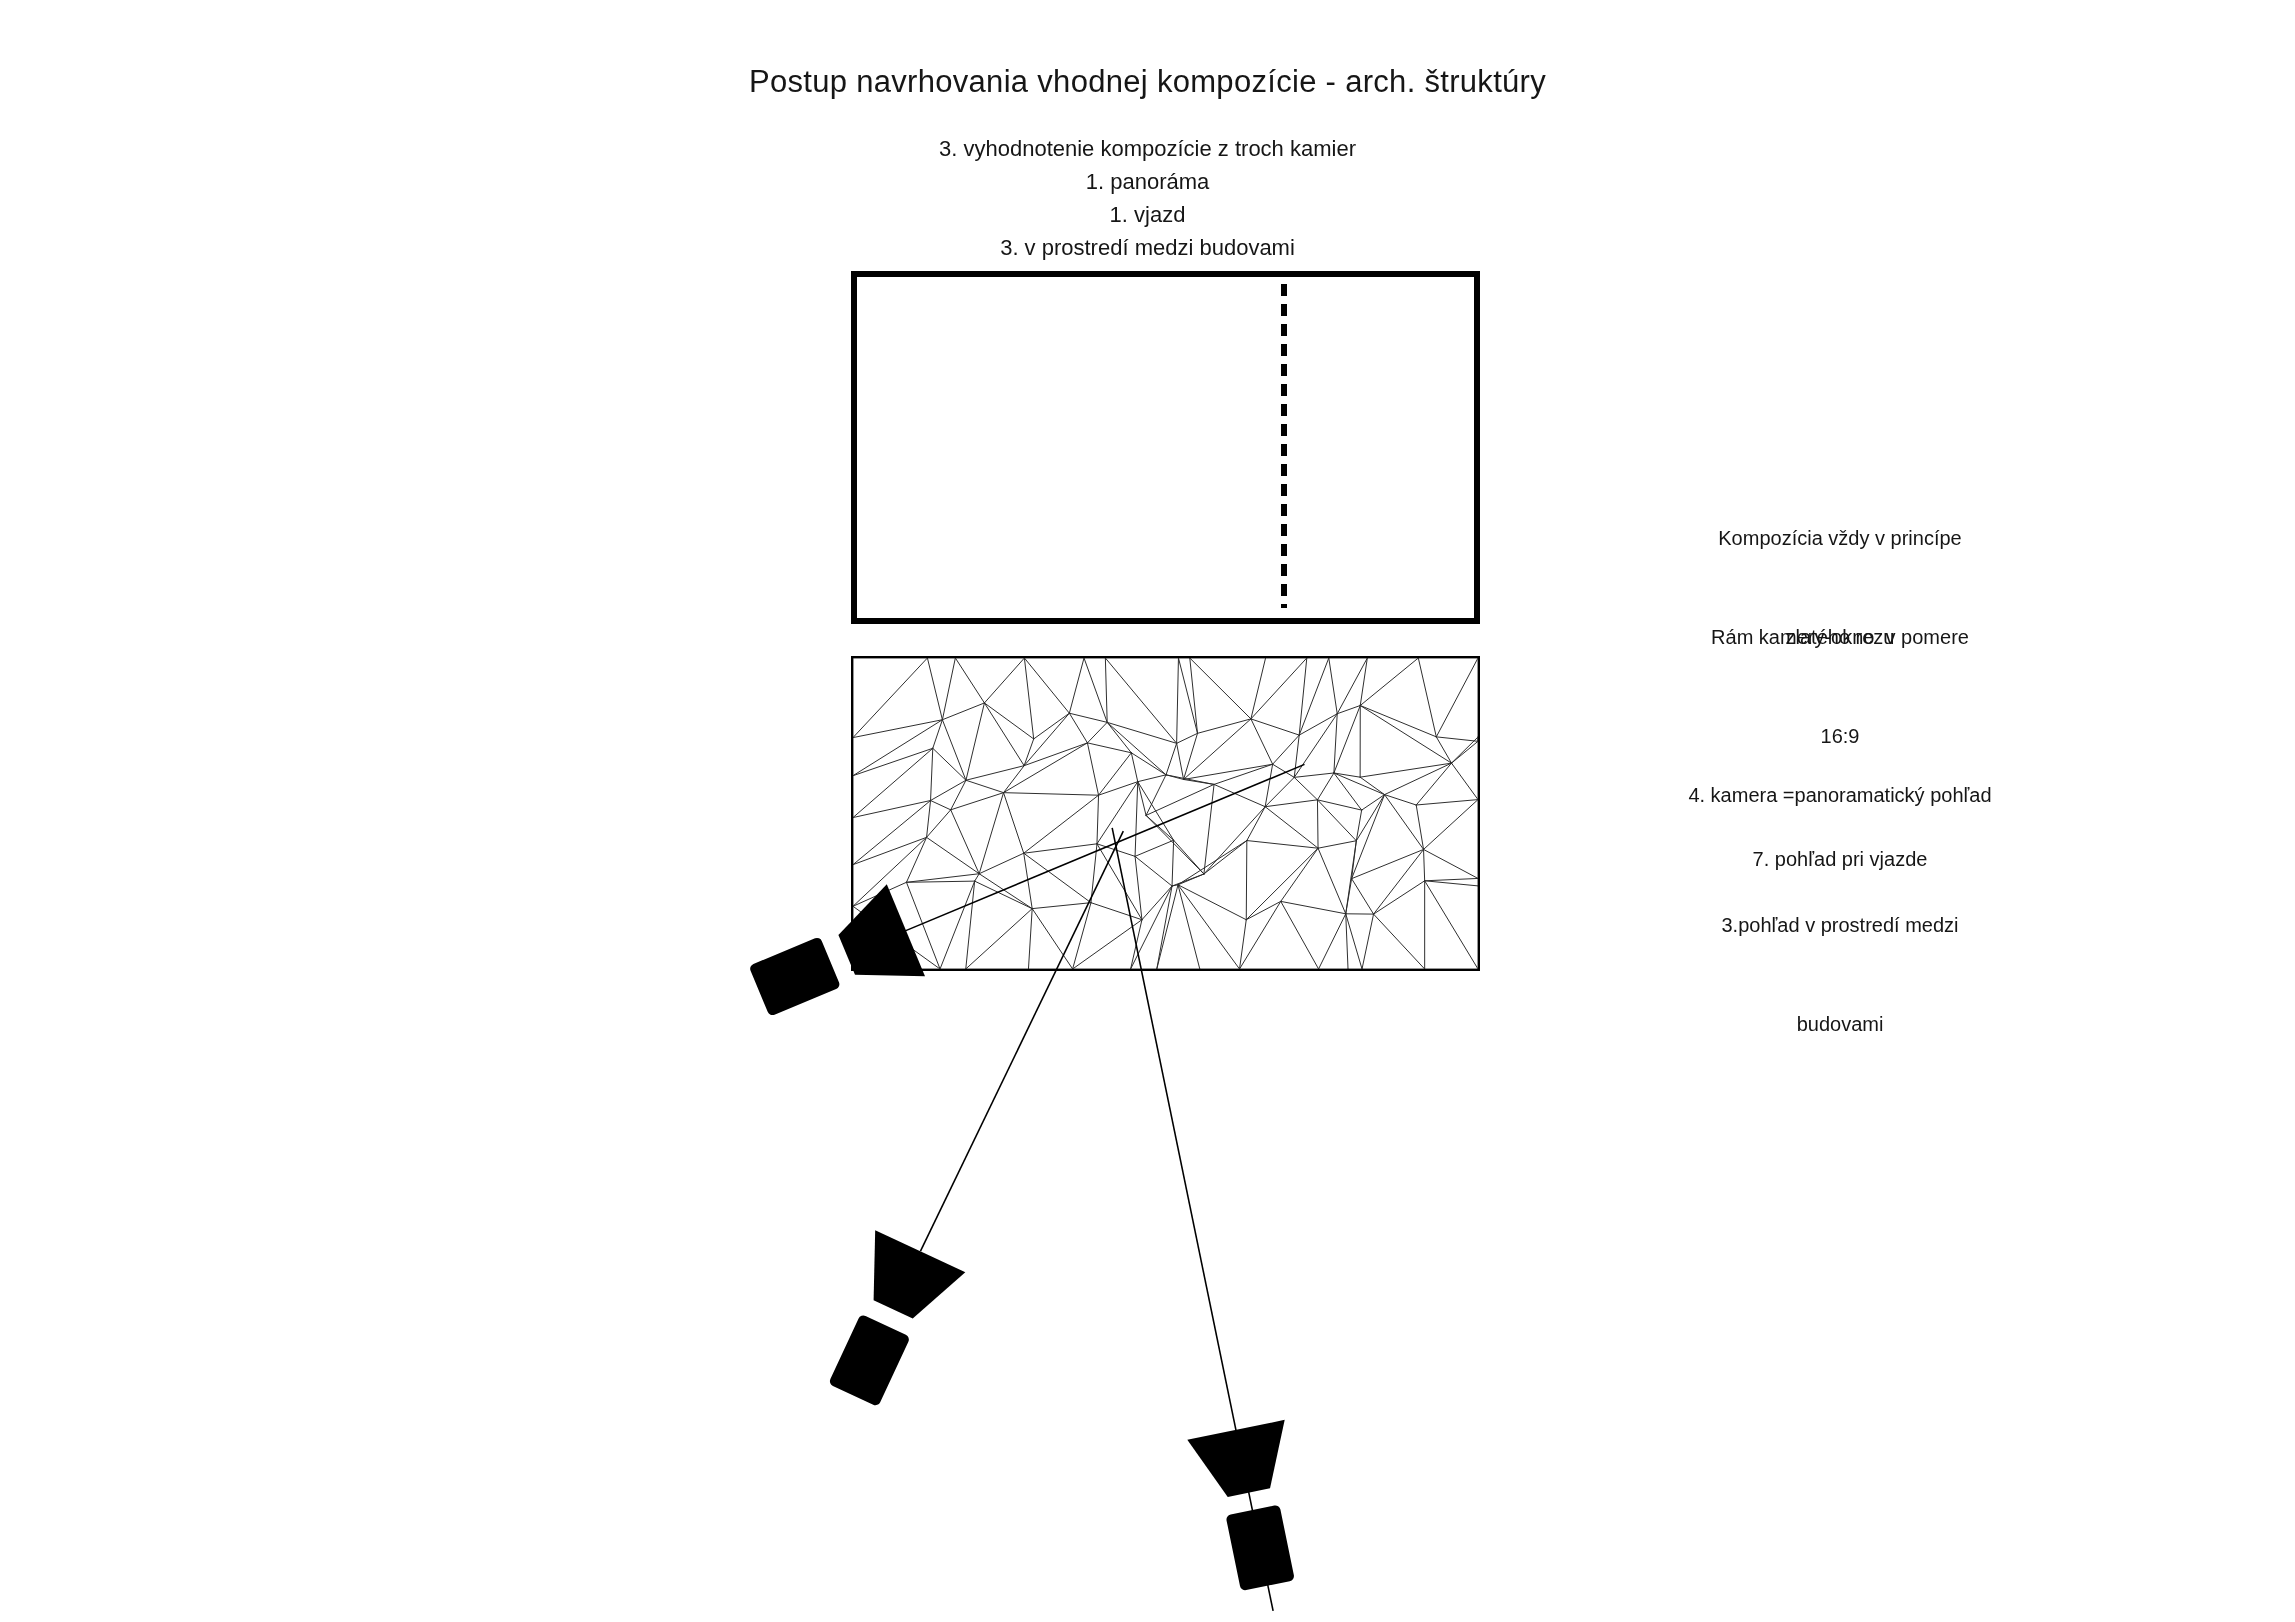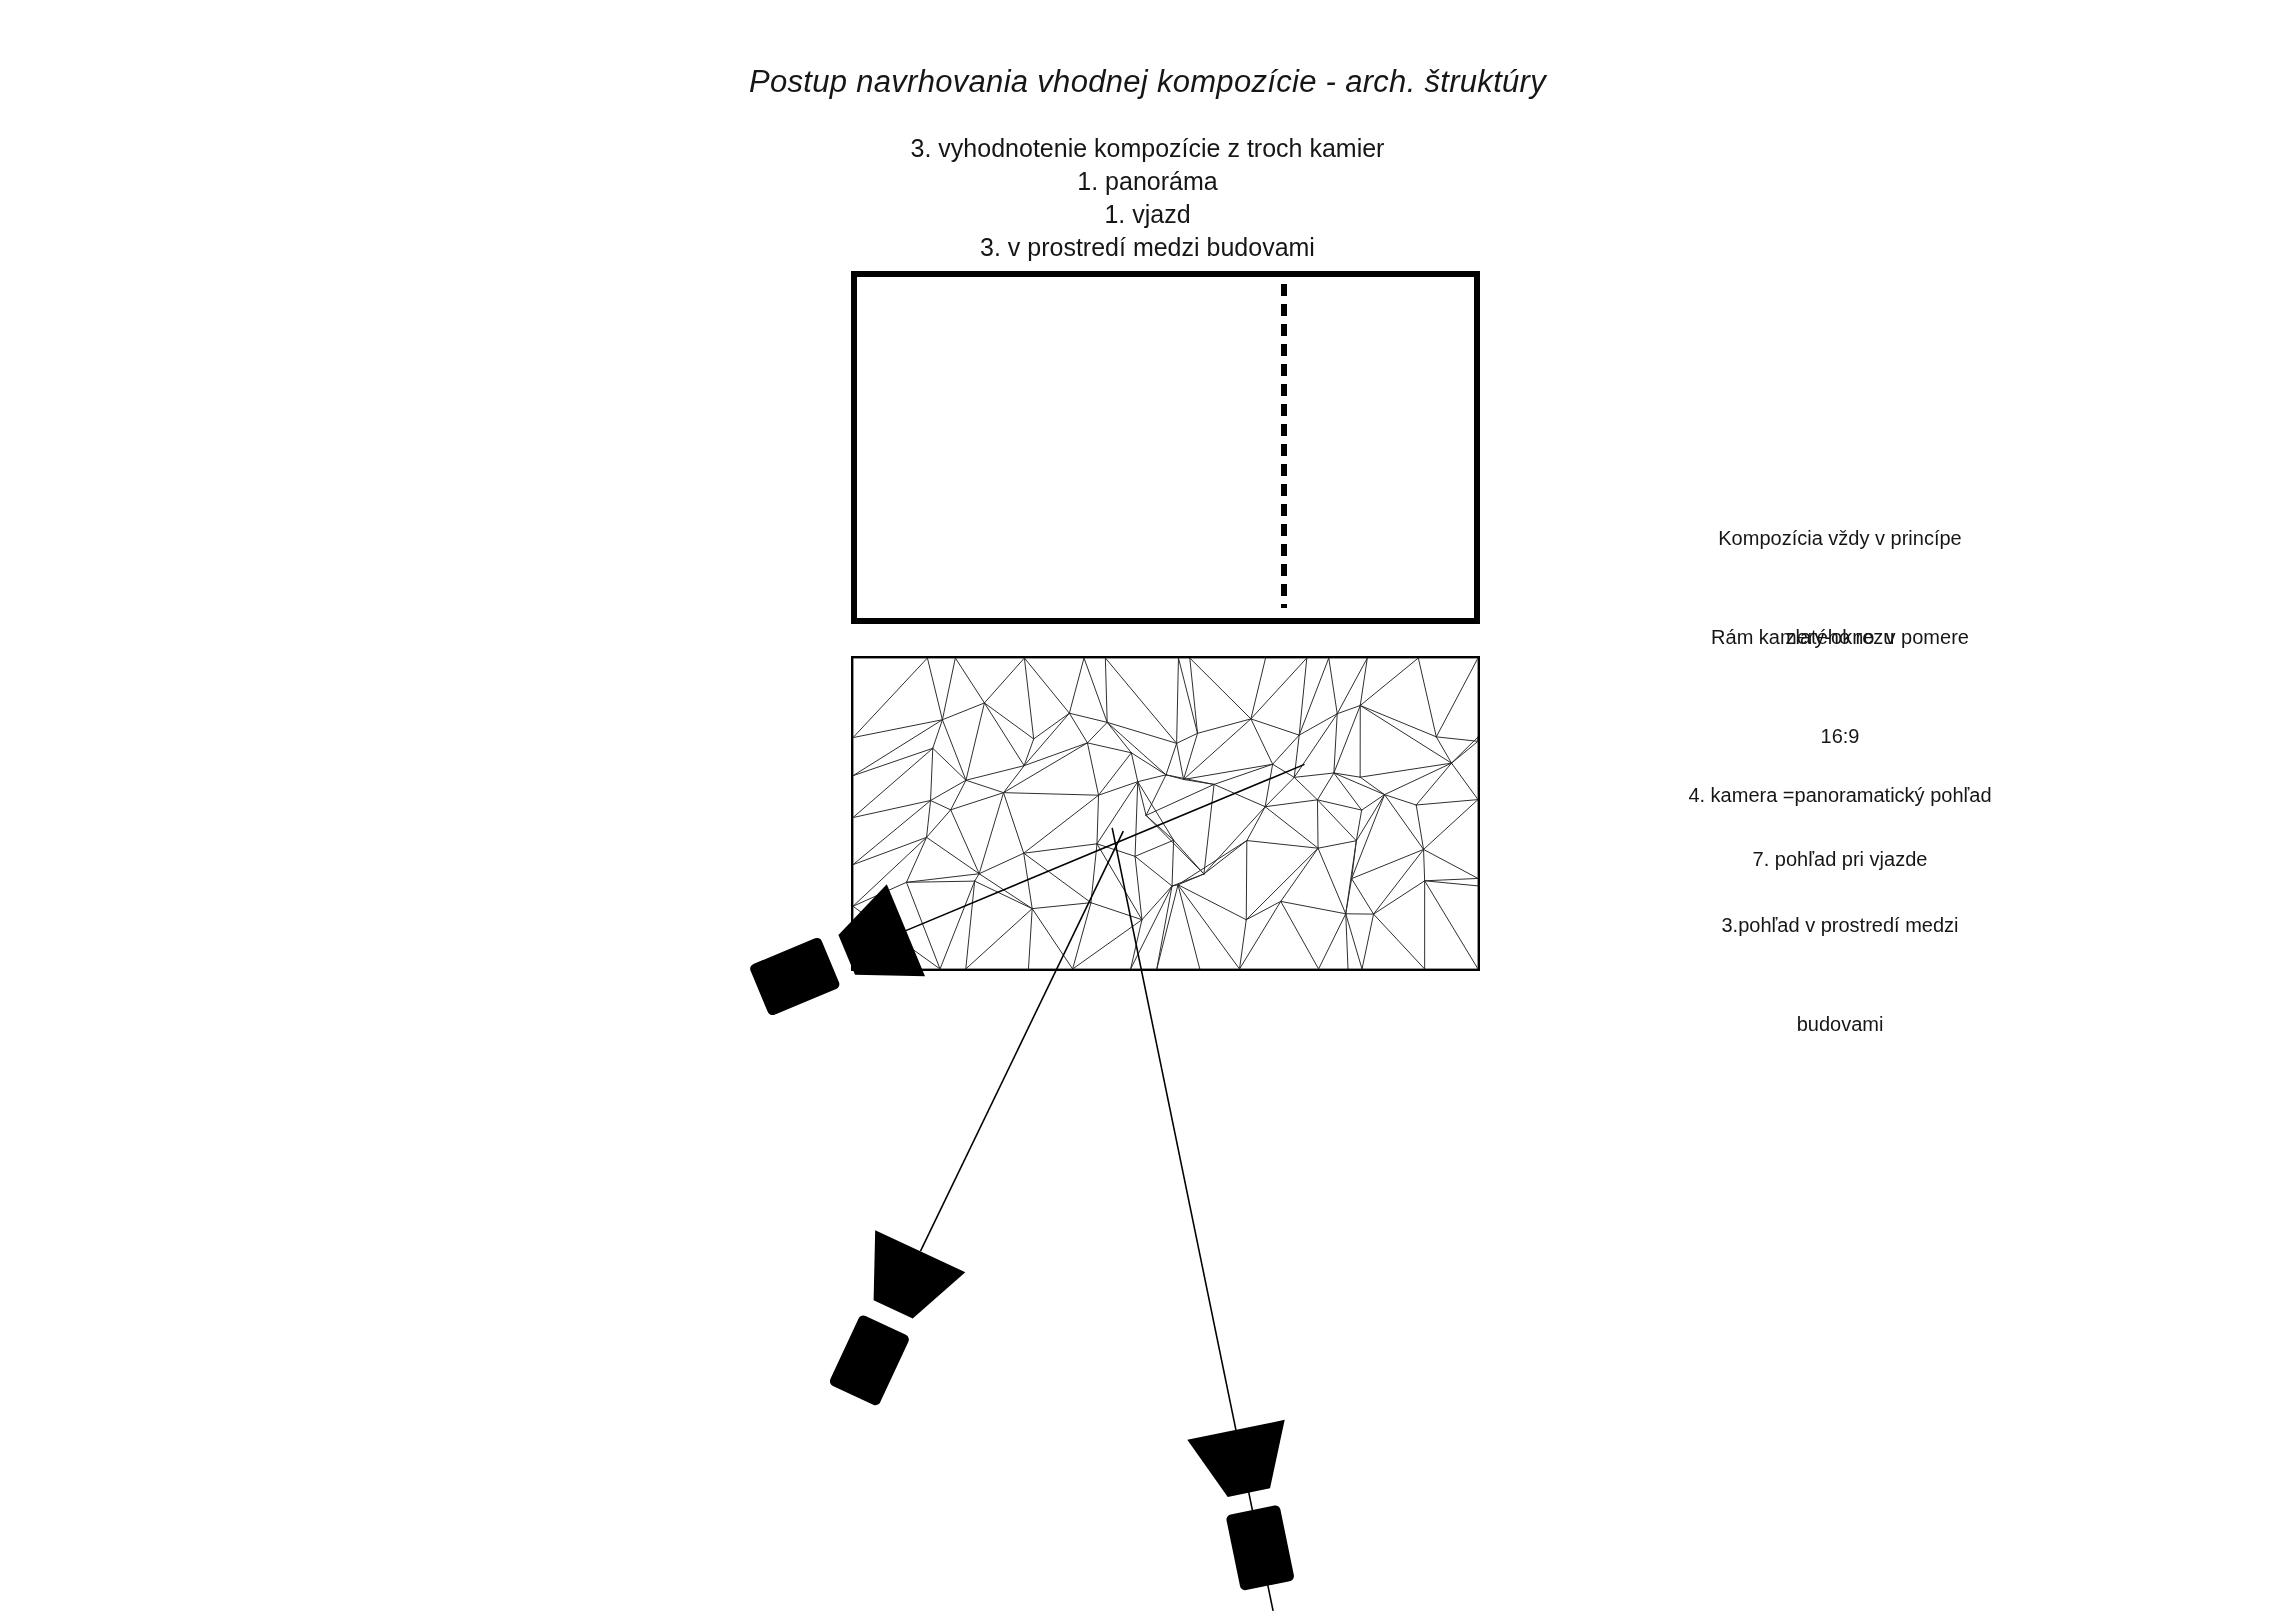--- a/index.html
+++ b/index.html
@@ -2,25 +2,25 @@
 <html style="font-size:10.5px"><head>
 <meta charset="utf-8">
 <style>
   *{margin:0;padding:0;box-sizing:border-box}
   html,body{background:#fff}
   body{font-family:"Liberation Sans",sans-serif;color:#111}
   .page{position:relative;width:2295px;height:1623px;background:#ffffff;overflow:hidden}
 
   .title{
     position:absolute;top:64px;left:0;width:100%;
-    text-align:center;font-size:31px;font-weight:400;letter-spacing:0.3px;color:#161616;font-style:italic;
+    text-align:center;font-size:31px;font-weight:400;letter-spacing:0.3px;color:#161616;
   }
   .subtitle{
     position:absolute;top:132px;left:0;width:100%;
-    text-align:center;font-size:25px;line-height:33px;color:#161616;
+    text-align:center;font-size:22px;line-height:33px;color:#161616;
   }
 
   .frame-top{
     position:absolute;left:851px;top:271px;width:629px;height:353px;
     border:6.5px solid #000;background:#fff;
   }
   .dash-line{
     position:absolute;left:424px;top:6.5px;bottom:10.5px;width:5.9px;
     background:repeating-linear-gradient(to bottom,#000 0 11.8px,transparent 11.8px 20px);
   }

